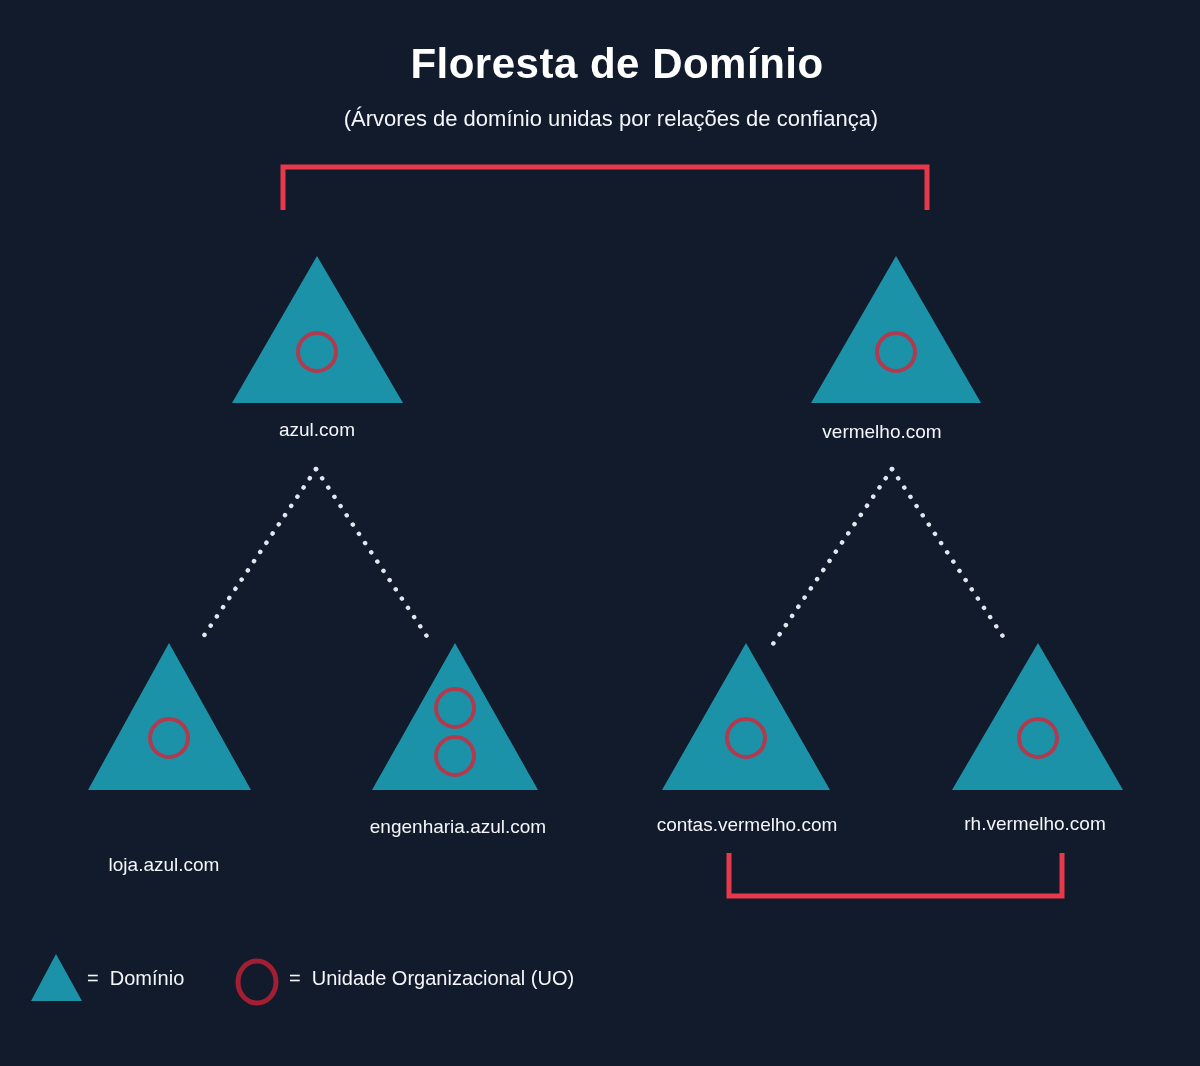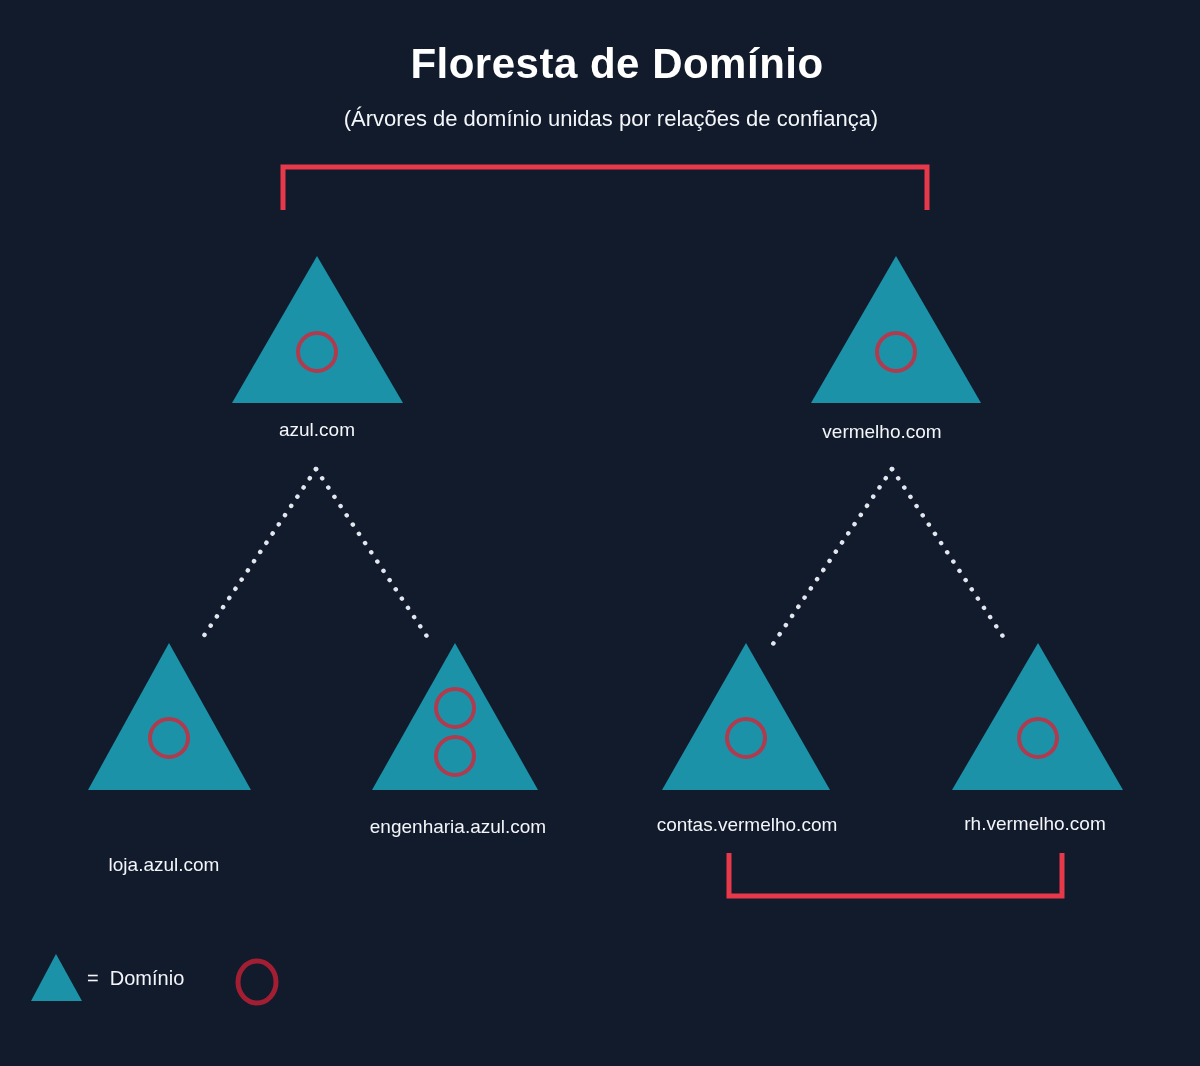--- a/index.html
+++ b/index.html
@@ -106,14 +106,15 @@
 
   <div class="domain-label" style="left:317px;top:419px;">azul.com</div>
   <div class="domain-label" style="left:882px;top:421px;">vermelho.com</div>
   <div class="domain-label" style="left:164px;top:815px;margin-top:39px;">loja.azul.com</div>
   <div class="domain-label" style="left:747px;top:814px;">contas.vermelho.com</div>
   <div class="domain-label" style="left:458px;top:816px;">engenharia.azul.com</div>
   <div class="domain-label" style="left:1035px;top:813px;">rh.vermelho.com</div>
 
 
   <div class="legend-label" style="left:87px;">=  Domínio</div>
+  <div class="legend-label" style="left:289px;">=  Unidade Organizacional (UO)</div>
 
 </div>
 
 </body></html>

